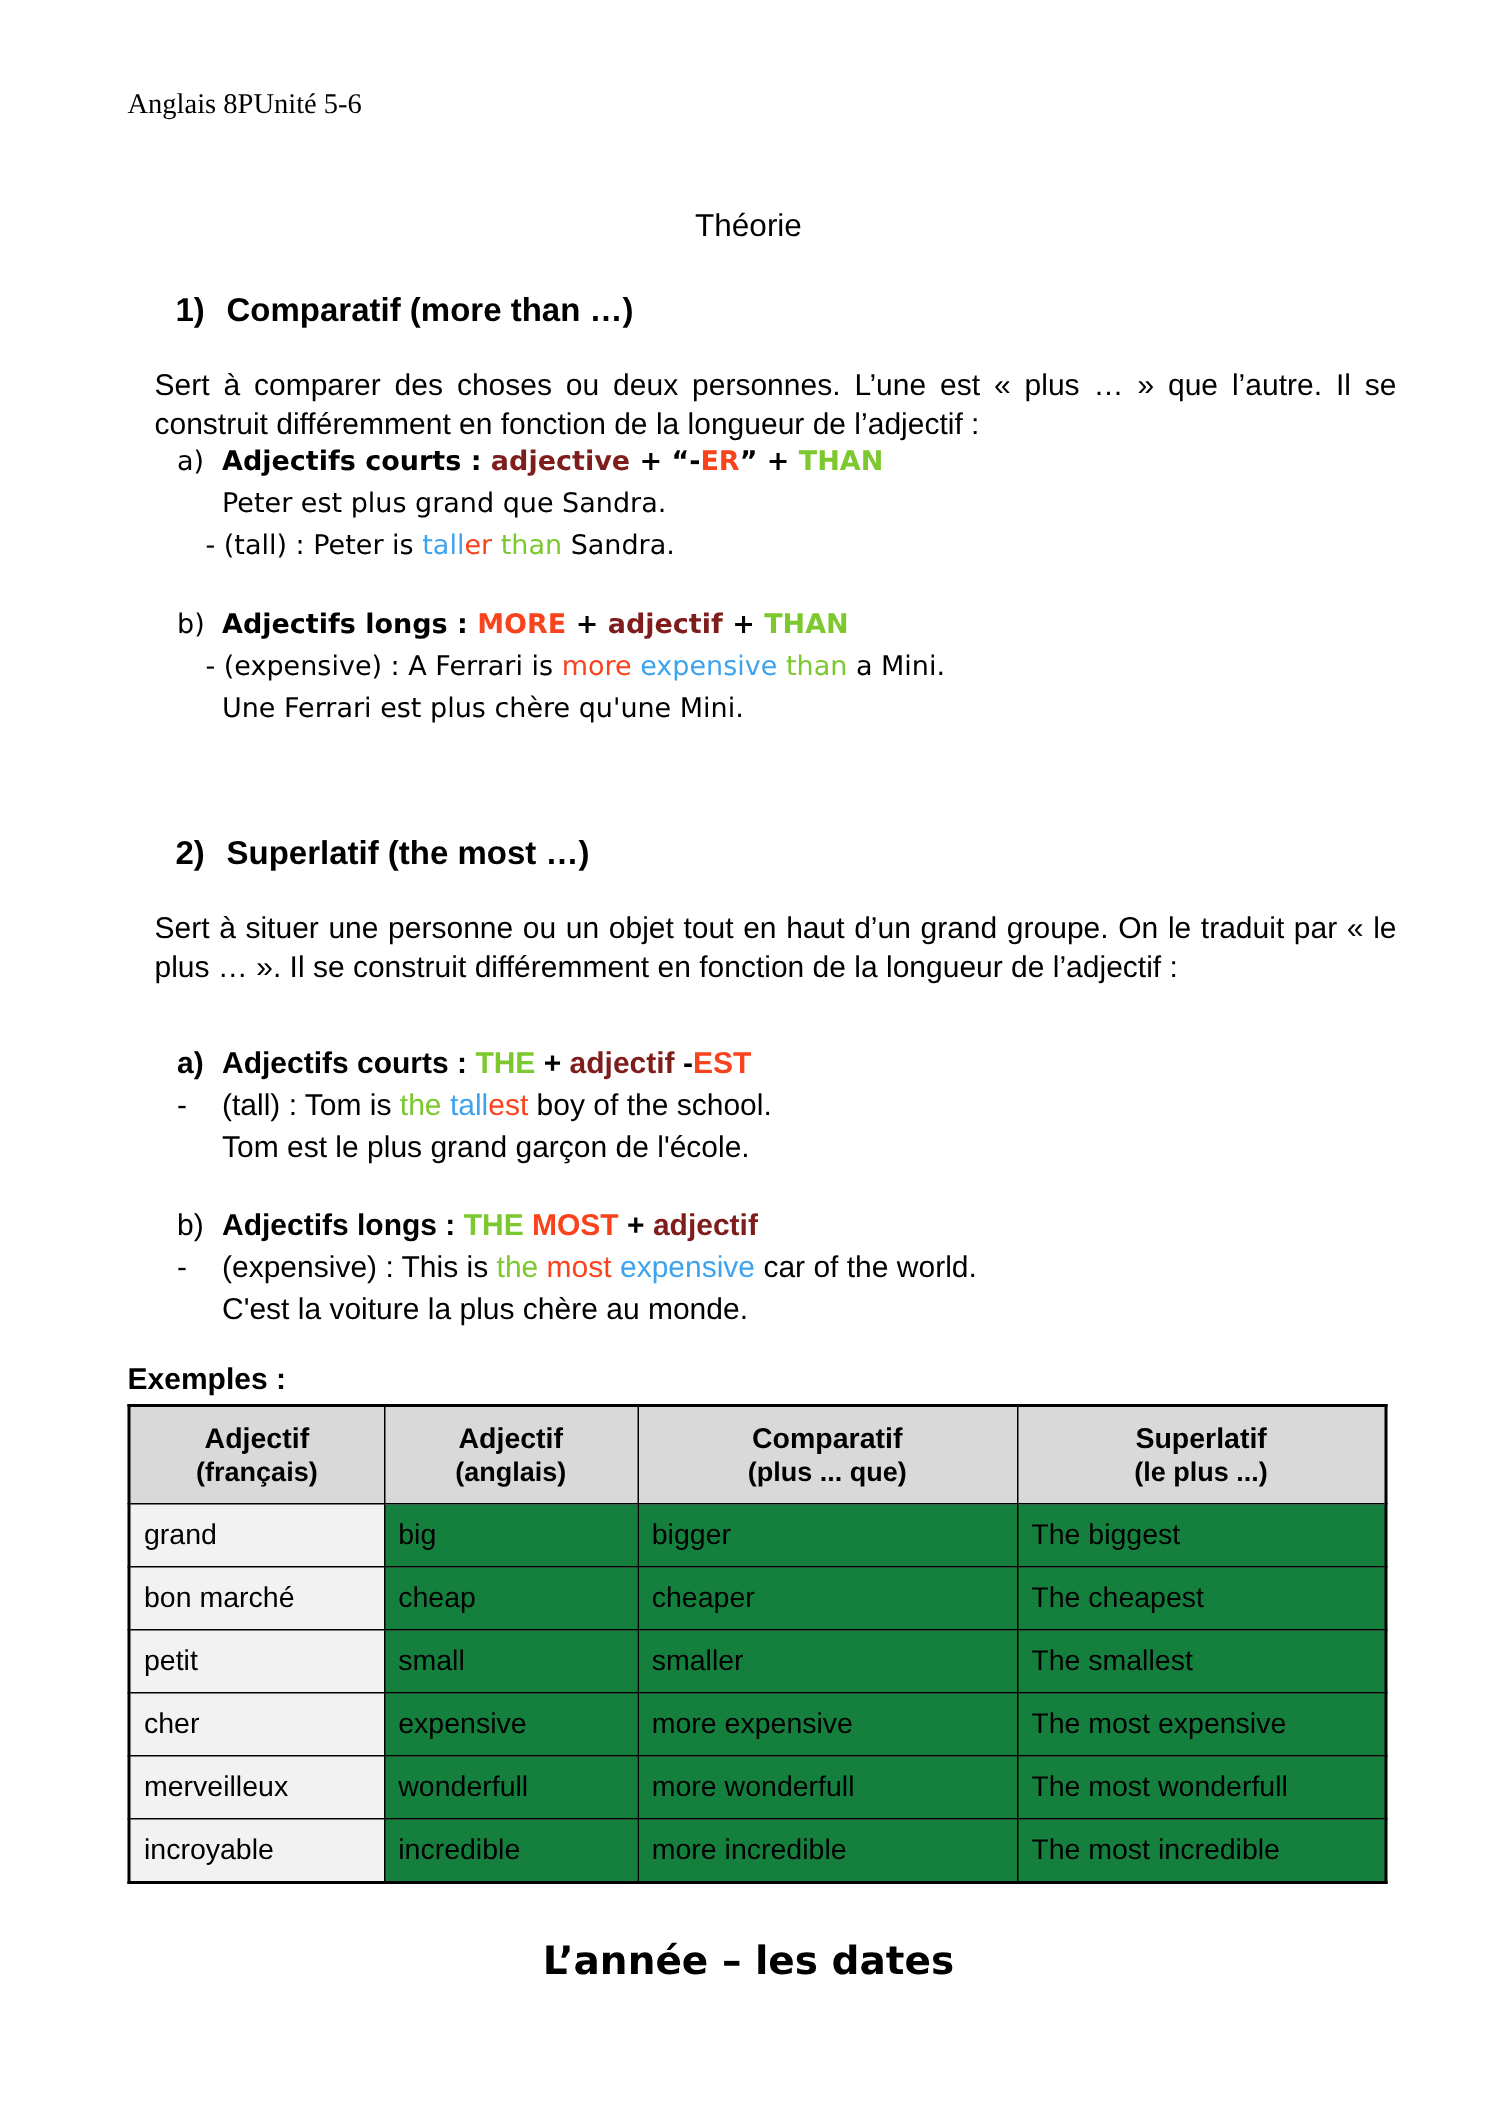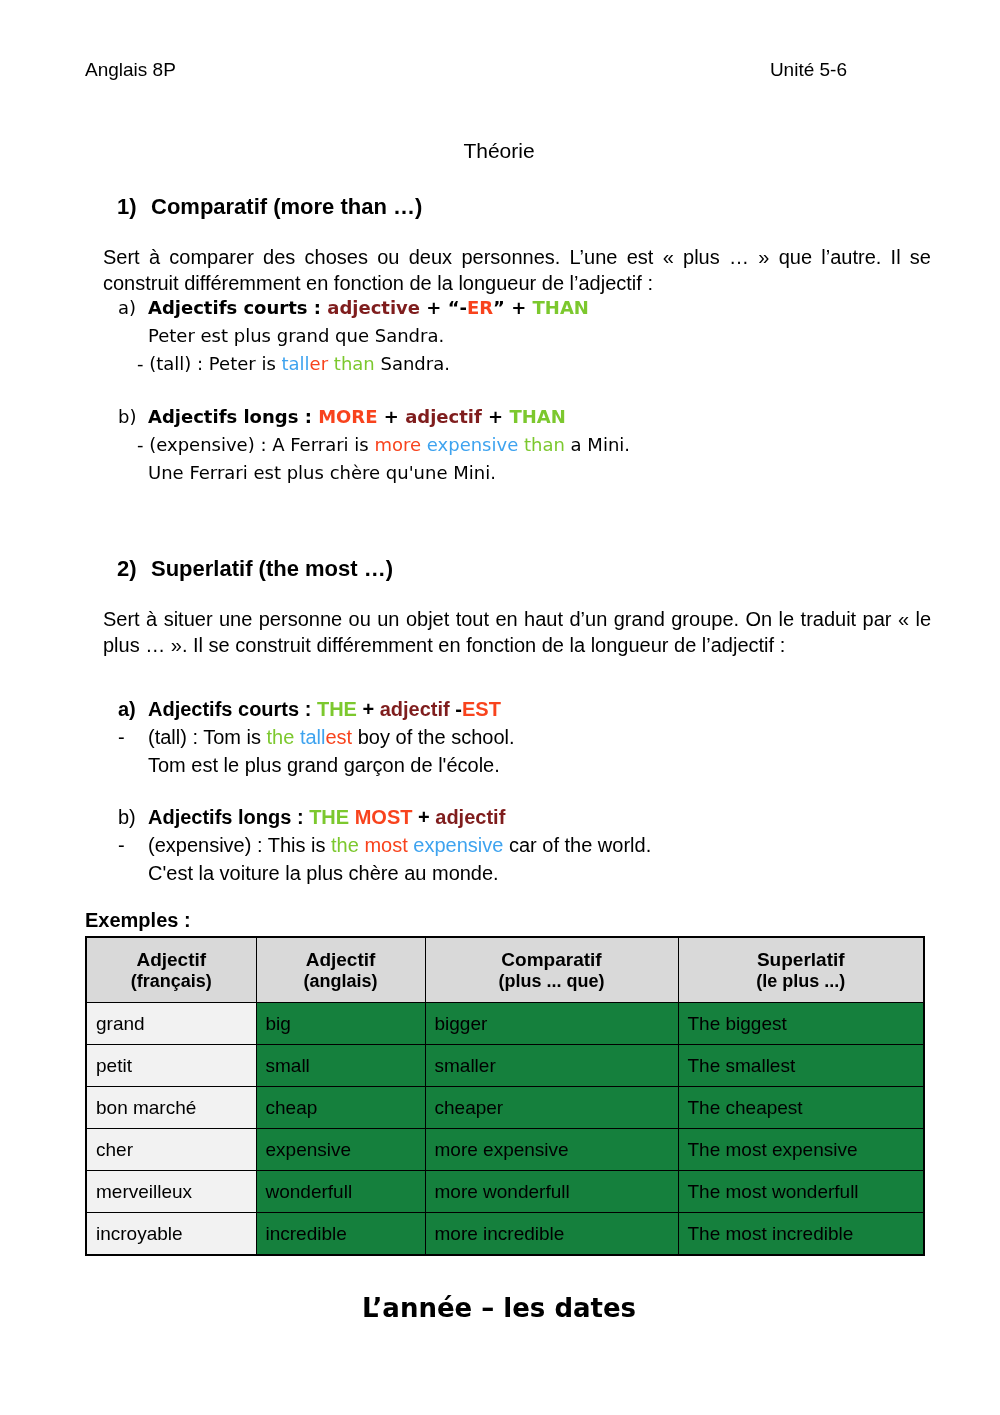--- a/index.html
+++ b/index.html
@@ -1,21 +1,21 @@
 <!DOCTYPE html>
 <html><head>
 <meta charset="utf-8">
 <style>
   html,body{margin:0;padding:0;background:#fff;}
   .page{position:relative;width:1000px;height:1415px;background:#ffffff;overflow:hidden;
         font-family:"Liberation Sans",sans-serif;color:#000;}
   .abs{position:absolute;left:85px;width:828px;}
 
   
-  .doc-header{top:59px;display:flex;justify-content:space-between;font-size:19px;}
+  .doc-header{top:59px;display:flex;font-size:19px;font-family:Liberation Serif, serif;}
   .doc-header .unit{margin-right:66px;}
 
   
   .doc-title{top:106px;text-align:center;font-weight:700;font-size:25px;}
   .doc-subtitle{top:139px;text-align:center;font-size:21px;}
 
   
   .sec-h{position:absolute;left:85px;width:860px;display:flex;font-weight:700;font-size:22px;padding-left:32px;box-sizing:border-box;}
   .sec-h .num{flex:0 0 34px;}
 
@@ -166,32 +166,32 @@
       </tr>
     </thead>
     <tbody>
         <tr>
           <td>grand</td>
           <td>big</td>
           <td>bigger</td>
           <td>The biggest</td>
         </tr>
         <tr>
+          <td>bon marché</td>
+          <td>cheap</td>
+          <td>cheaper</td>
+          <td>The cheapest</td>
+        </tr>
+        <tr>
           <td>petit</td>
           <td>small</td>
           <td>smaller</td>
           <td>The smallest</td>
         </tr>
         <tr>
-          <td>bon marché</td>
-          <td>cheap</td>
-          <td>cheaper</td>
-          <td>The cheapest</td>
-        </tr>
-        <tr>
           <td>cher</td>
           <td>expensive</td>
           <td>more expensive</td>
           <td>The most expensive</td>
         </tr>
         <tr>
           <td>merveilleux</td>
           <td>wonderfull</td>
           <td>more wonderfull</td>
           <td>The most wonderfull</td>

